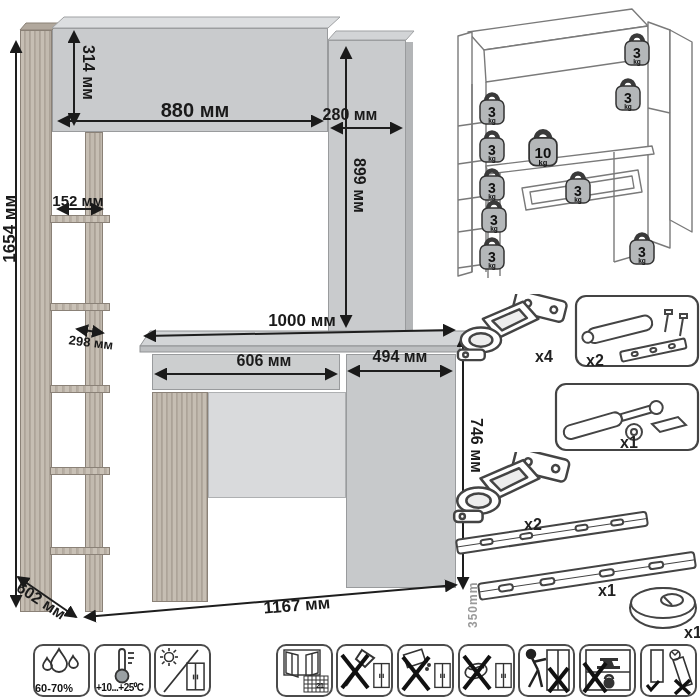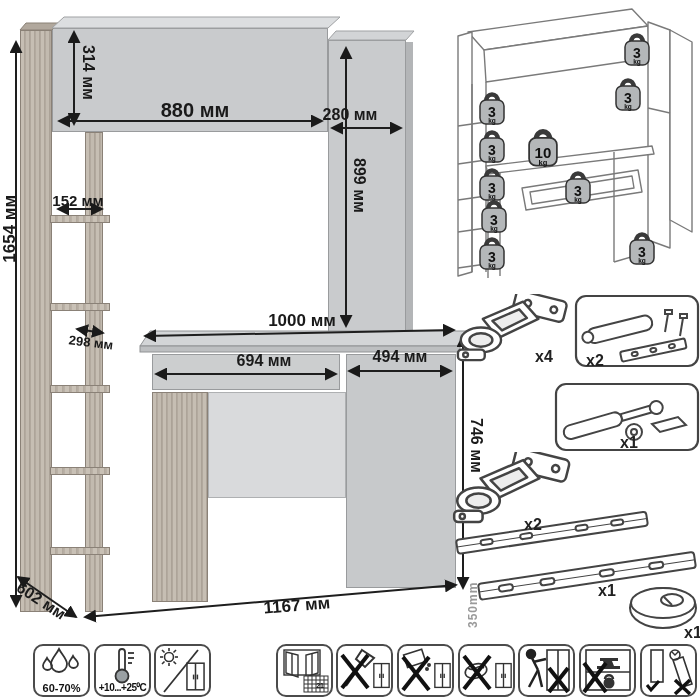--- a/index.html
+++ b/index.html
@@ -17,21 +17,21 @@
   .vt-ccw{writing-mode:vertical-rl;transform:rotate(180deg);}
   .qty-label{position:absolute;font-weight:bold;font-size:16px;color:#222;}
   .slide-len{position:absolute;writing-mode:vertical-rl;transform:rotate(180deg);
              color:#9a9a9a;font-size:12px;font-weight:bold;letter-spacing:1px;}
   .kbell{position:absolute;width:30px;height:38px;}
   .kbell.big{width:36px;height:44px;}
   .kbell svg{width:100%;height:100%;}
   .care-icon{position:absolute;top:644px;width:57px;height:53px;border:2px solid #4b4b4b;
              border-radius:10px;box-sizing:border-box;background:#fff;}
   .care-icon svg{position:absolute;left:0;top:0;}
-  .ci-label{position:absolute;left:0;right:0;bottom:1px;text-align:center;font-weight:bold;font-size:11px;color:#111;}
+  .ci-label{position:absolute;left:0;right:0;bottom:1px;text-align:left;font-weight:bold;font-size:11px;color:#111;}
   .ci-label.tiny{font-size:10px;letter-spacing:-0.5px;}
   .ci-label.top-left{bottom:auto;top:1px;left:4px;right:auto;text-align:left;}
   .ci-label.cal{left:auto;right:7px;bottom:6px;font-size:7px;}
   svg .ln{stroke:#1e1e1e;stroke-width:2;fill:none;}
   svg .sketch{stroke:#7a7a7a;stroke-width:1.4;fill:#fff;stroke-linejoin:round;}
 </style>
 </head>
 <body>
 
 <div class="frame">
@@ -190,21 +190,21 @@
   </svg>
 
   <div class="dim-label vt-ccw" style="left:0px;top:195px;font-size:17px;">1654 мм</div>
   <div class="dim-label vt-cw" style="left:79px;top:45px;">314 мм</div>
   <div class="dim-label" style="left:150px;top:99px;width:90px;font-size:20px;">880 мм</div>
   <div class="dim-label" style="left:314px;top:106px;width:72px;">280 мм</div>
   <div class="dim-label vt-cw" style="left:350px;top:158px;">899 мм</div>
   <div class="dim-label" style="left:52px;top:192px;width:52px;font-size:15px;">152 мм</div>
   <div class="dim-label" style="left:62px;top:335px;width:58px;font-size:13px;transform:rotate(7deg);">298 мм</div>
   <div class="dim-label" style="left:255px;top:311px;width:94px;font-size:17px;">1000 мм</div>
-  <div class="dim-label" style="left:218px;top:352px;width:92px;">694 мм</div>
+  <div class="dim-label" style="left:218px;top:352px;width:92px;">606 мм</div>
   <div class="dim-label" style="left:364px;top:348px;width:72px;">494 мм</div>
   <div class="dim-label vt-cw" style="left:467px;top:418px;">746 мм</div>
   <div class="dim-label" style="left:8px;top:592px;width:66px;transform:rotate(33deg);">602 мм</div>
   <div class="dim-label" style="left:250px;top:596px;width:94px;font-size:17px;transform:rotate(-4.5deg);">1167 мм</div>
 
   <div class="kbell" style="left:477px;top:88px;">
     <svg viewBox="0 0 30 38">
         <path d="M9,14 C9,4 21,4 21,14" fill="none" stroke="#3a3a3a" stroke-width="4.5"></path>
         <rect x="3" y="12" width="24" height="24" rx="6" fill="#b4b7b9" stroke="#333" stroke-width="1.5"></rect>
         <text x="15" y="29" text-anchor="middle" font-size="14" font-weight="bold" fill="#111">3</text>

